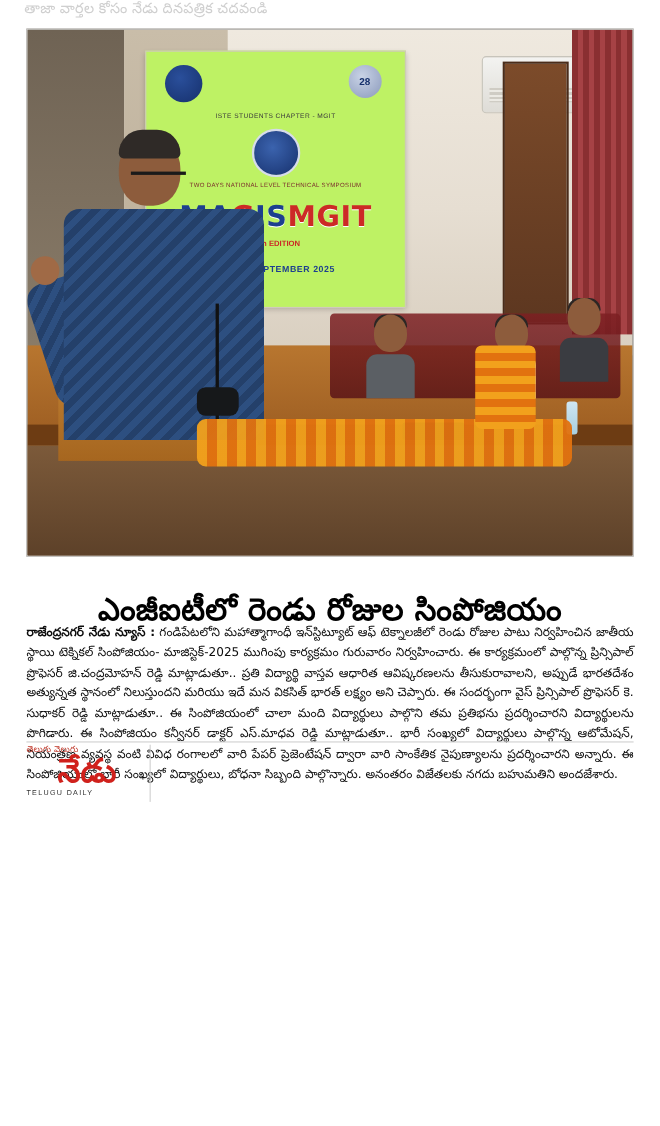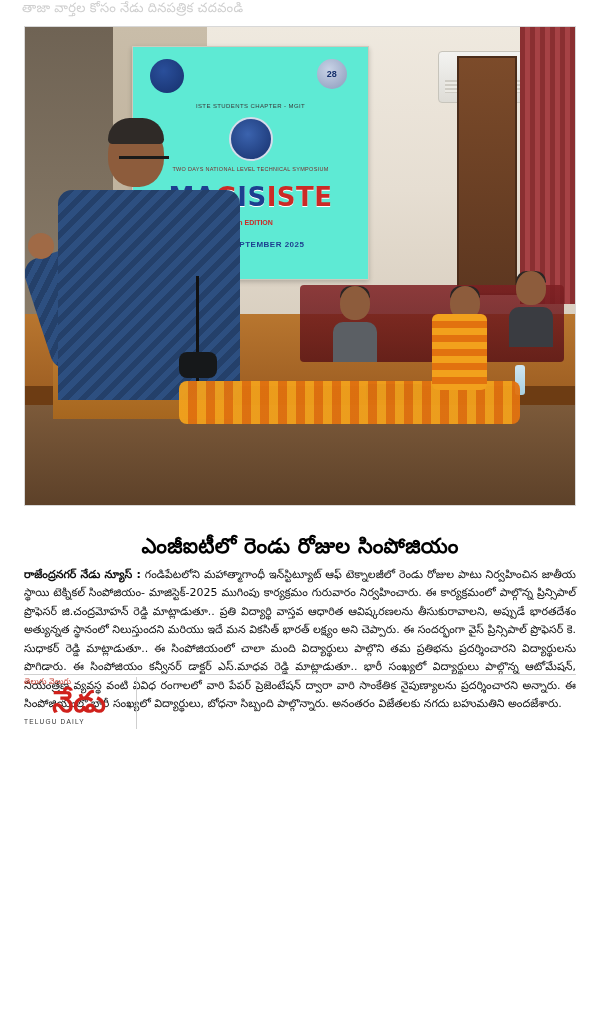--- a/index.html
+++ b/index.html
@@ -67,21 +67,21 @@
   }
   .door {
     position: absolute; right: 10.5%; top: 6%; width: 11%; height: 50%;
     background: linear-gradient(180deg,#7c4b2a,#5d3720);
     border: 2px solid #4a2c1a;
   }
 
   
   .screen {
     position: absolute; left: 19.5%; top: 4%; width: 43%; height: 49%;
-    background: #5eead4;
+    background: #bef264;
     border: 1px solid #cfc9bc;
     box-shadow: 0 2px 5px rgba(0,0,0,.2);
     overflow: hidden;
   }
   .screen .s-logos {
     position: absolute; top: 4%; left: 0; width: 100%; height: 18%;
   }
   .s-logo {
     position: absolute; border-radius: 50%;
   }
@@ -228,21 +228,21 @@
     position: absolute; left: 89%; bottom: 23%; width: 10px; height: 30px;
     background: linear-gradient(180deg,#cfe6f2,#a8cfe0); border-radius: 3px;
   }
 
   
   .headline {
     position: absolute;
     top: 520px; left: 24px; width: 552px;
     font-family: "DejaVu Sans", sans-serif;
     font-weight: bold;
-    font-size: 21px;
+    font-size: 28px;
     line-height: 1.15;
     color: #000;
     text-align: center;
     letter-spacing: 0.2px;
   }
 
   
   .body-text {
     position: absolute;
     top: 566px; left: 24px; width: 552px;
@@ -315,21 +315,21 @@
         <div class="s-logos">
           <div class="s-logo l1"></div>
           <div class="s-logo l2">
             <div style="position:absolute;inset:0;display:flex;align-items:center;justify-content:center;font-size:9px;color:#16306c;font-weight:bold;">28</div>
           </div>
         </div>
         <div class="s-title-row">ISTE STUDENTS CHAPTER - MGIT</div>
         <div class="s-seal"></div>
         <div class="s-sub">TWO DAYS NATIONAL LEVEL TECHNICAL SYMPOSIUM</div>
         <div class="s-main">
-          <span>M</span><span>A</span><span class="red">G</span><span>IS</span><span class="red">ISTE</span>
+          <span>M</span><span>A</span><span class="red">G</span><span>IS</span><span class="red">MGIT</span>
         </div>
         <div class="s-edition">10th EDITION</div>
         <div class="s-date">13 - 14  SEPTEMBER 2025</div>
       </div>
 
       <div class="table-top"></div>
       <div class="table-edge"></div>
       <div class="floor"></div>
       <div class="chairs"></div>
 

